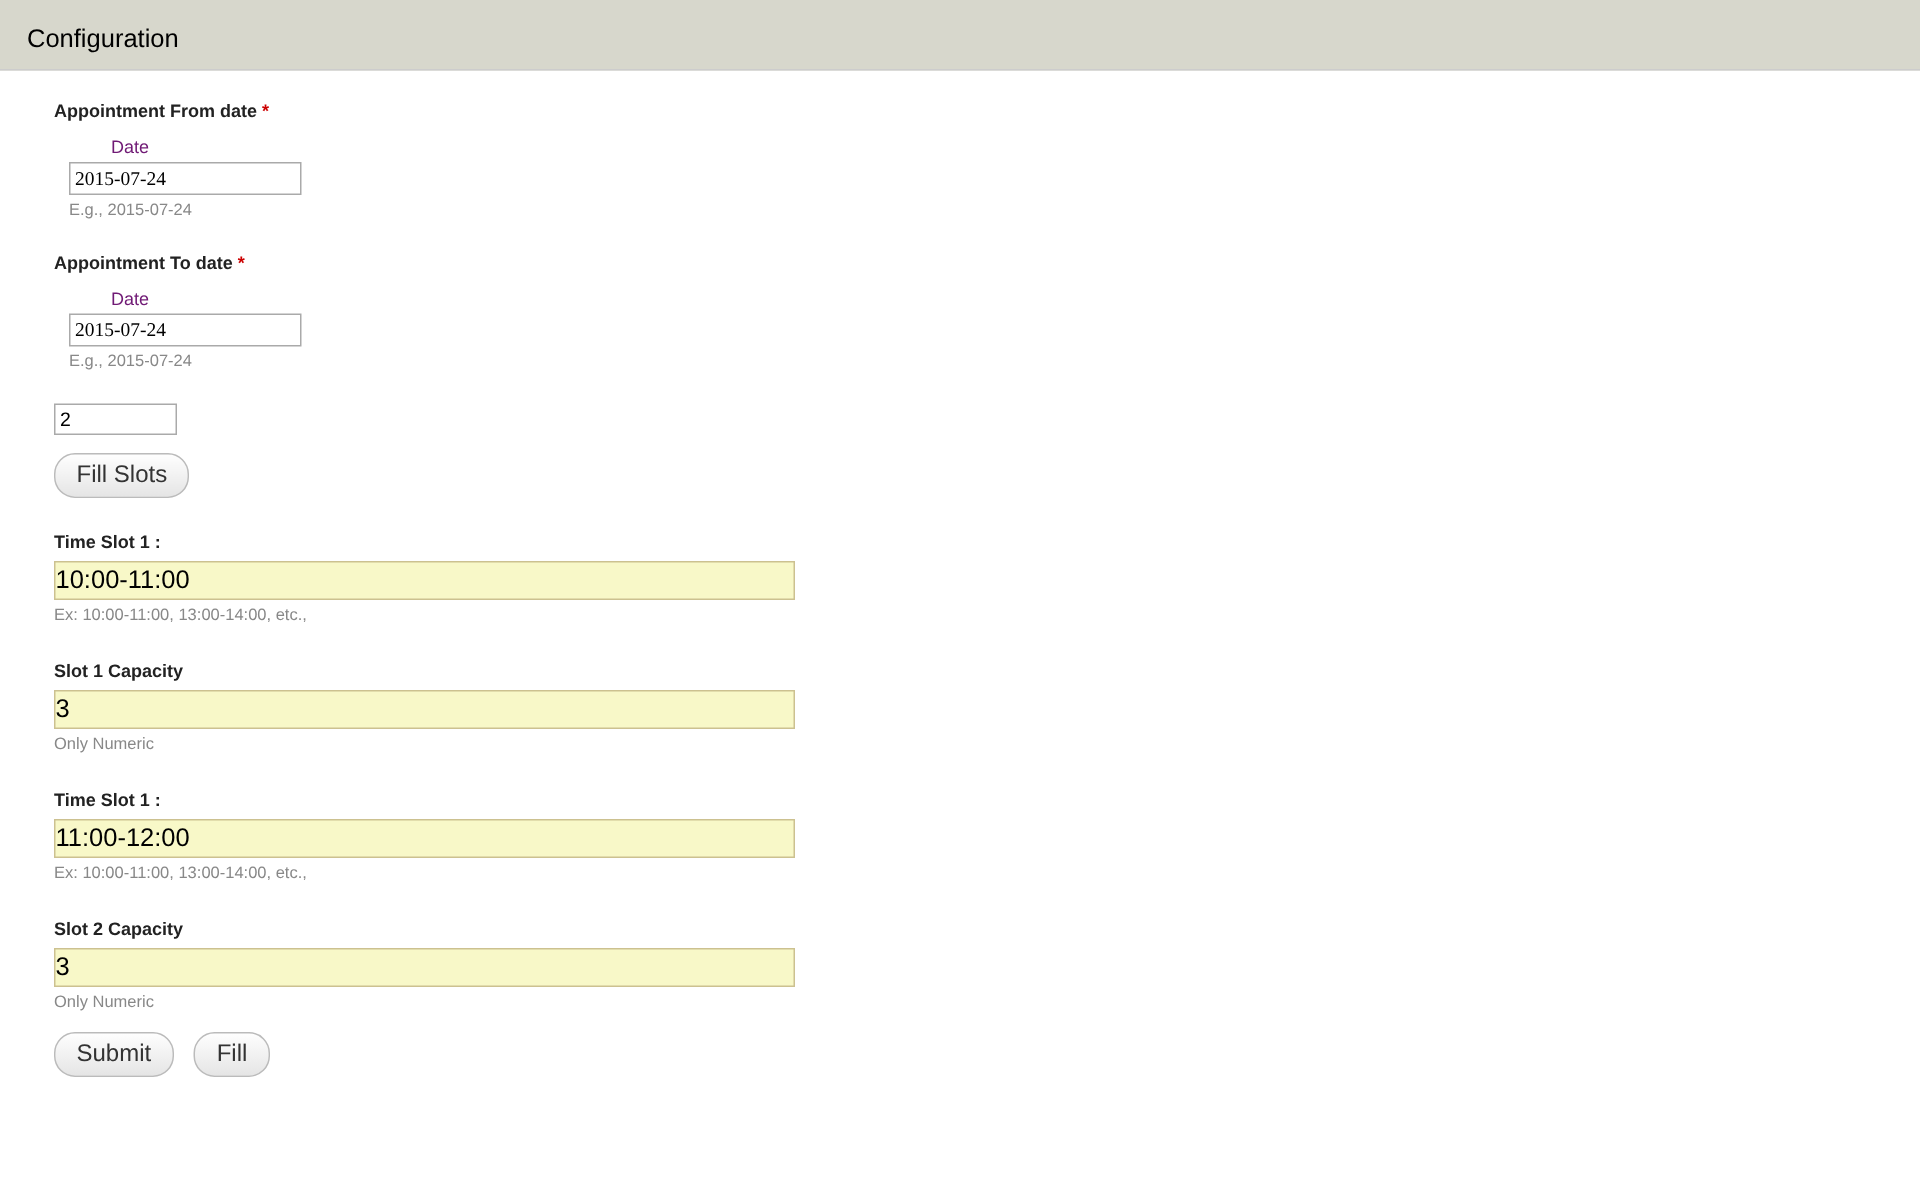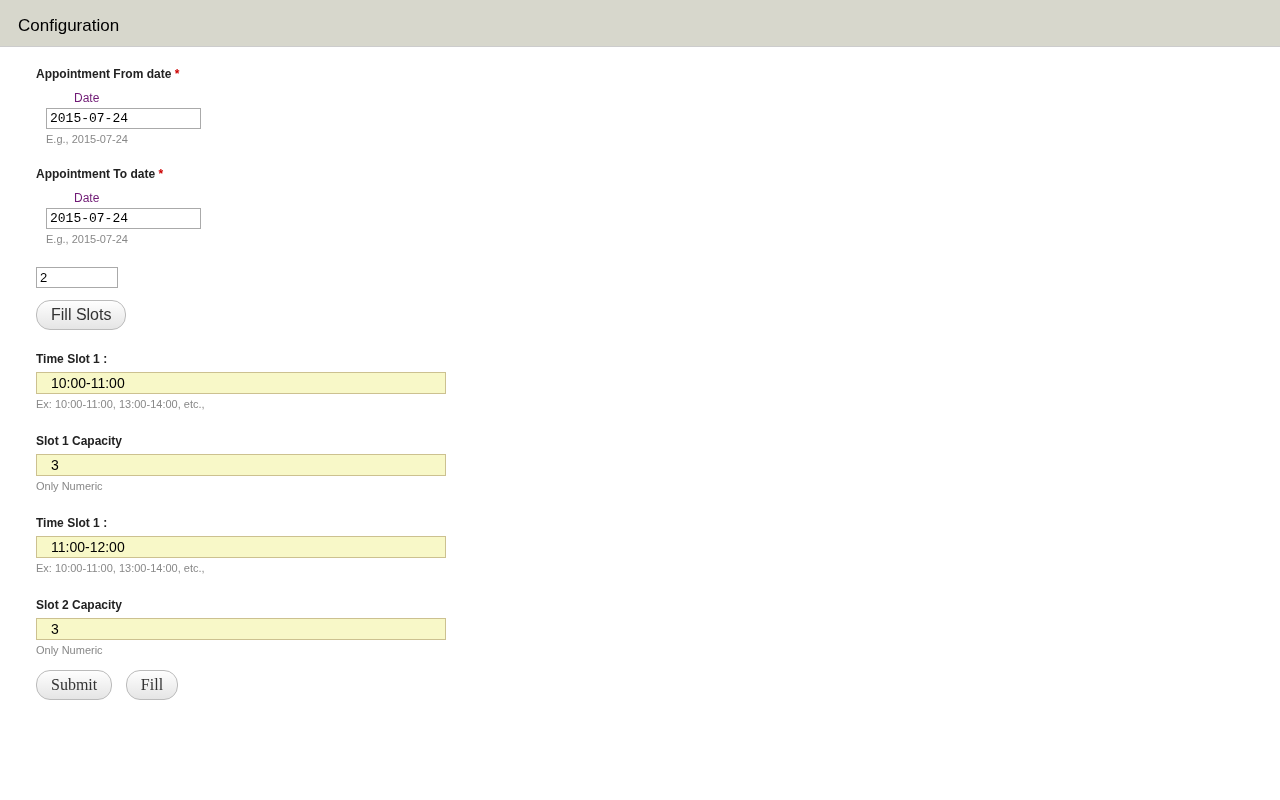--- a/index.html
+++ b/index.html
@@ -44,36 +44,36 @@
       display: block;
       margin-bottom: 3px;
       margin-top: 10px;
       padding-left: 28px;
     }
     .date-input {
       width: 155px;
       padding: 2px 3px;
       border: 1px solid #aaa;
       font-size: 13px;
-      font-family: Liberation Mono, monospace;
+      font-family: Liberation Serif, serif;
       background: #fff;
     }
     .small-input {
       width: 82px;
       padding: 2px 3px;
       border: 1px solid #aaa;
       font-size: 13px;
       font-family: inherit;
       background: #fff;
     }
     .wide-input {
-      width: 410px;
-      padding: 2px 14px;
+      width: 494px;
+      padding: 2px 0;
       border: 1px solid #ccc190;
-      font-size: 14px;
+      font-size: 17px;
       font-family: inherit;
       background: #f8f8c8;
     }
     .helper-text {
       font-size: 11px;
       color: #888;
       margin-top: 4px;
     }
     .nested {
       margin-left: 10px;
@@ -88,21 +88,20 @@
       background: linear-gradient(to bottom, #fefefe, #e5e5e5);
       border: 1px solid #bbb;
       border-radius: 14px;
       cursor: pointer;
     }
     .button-row {
       margin-top: 8px;
     }
     .button-row .btn {
       margin-right: 10px;
-      font-family: Liberation Serif, serif;
     }
     .slot-group {
       margin-bottom: 24px;
     }
     .top-strip {
       height: 6px;
       background: #d7d7cc;
     }
   </style>
 </head>

